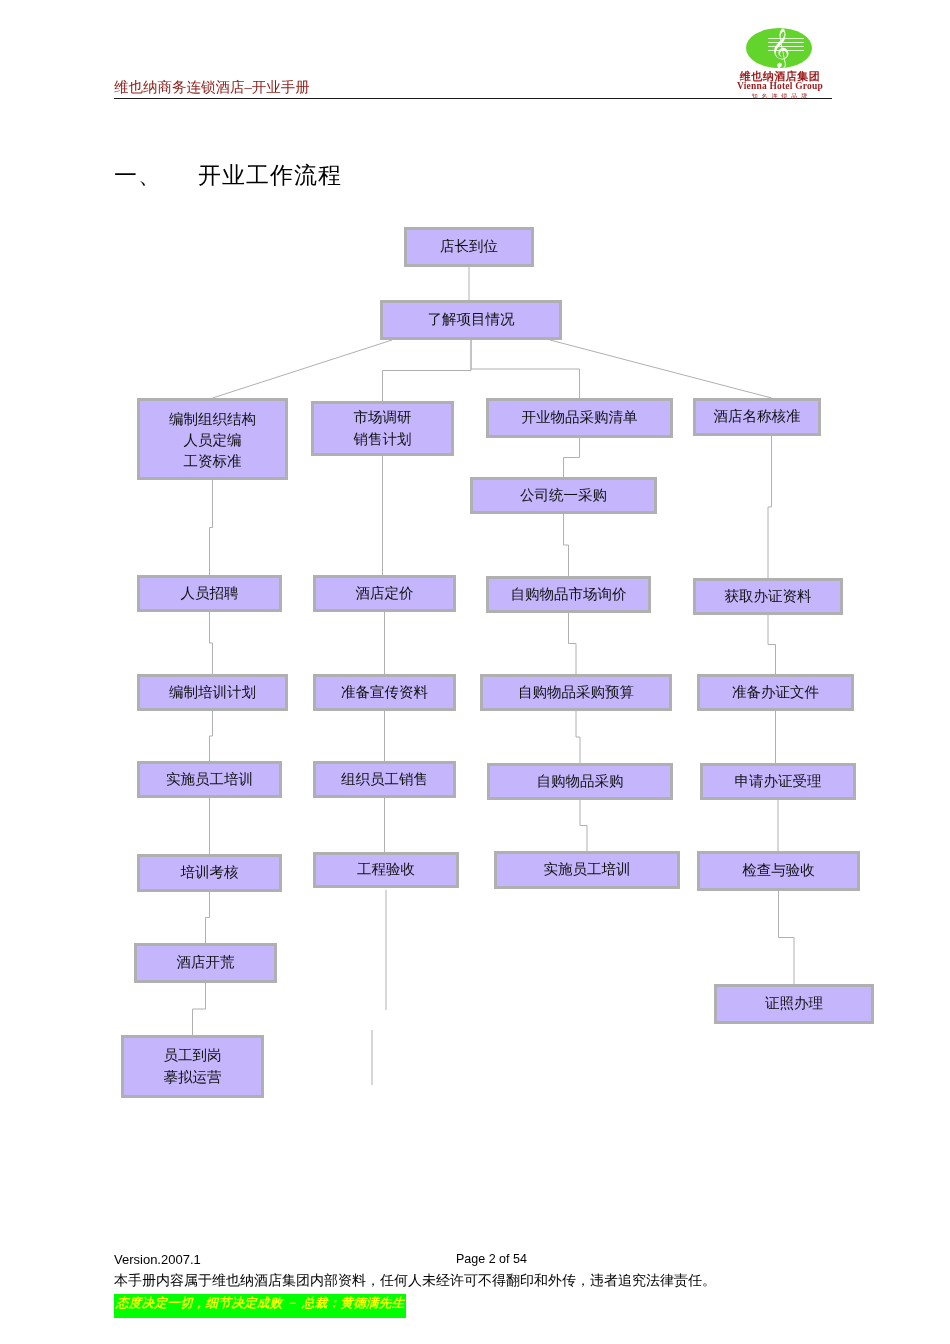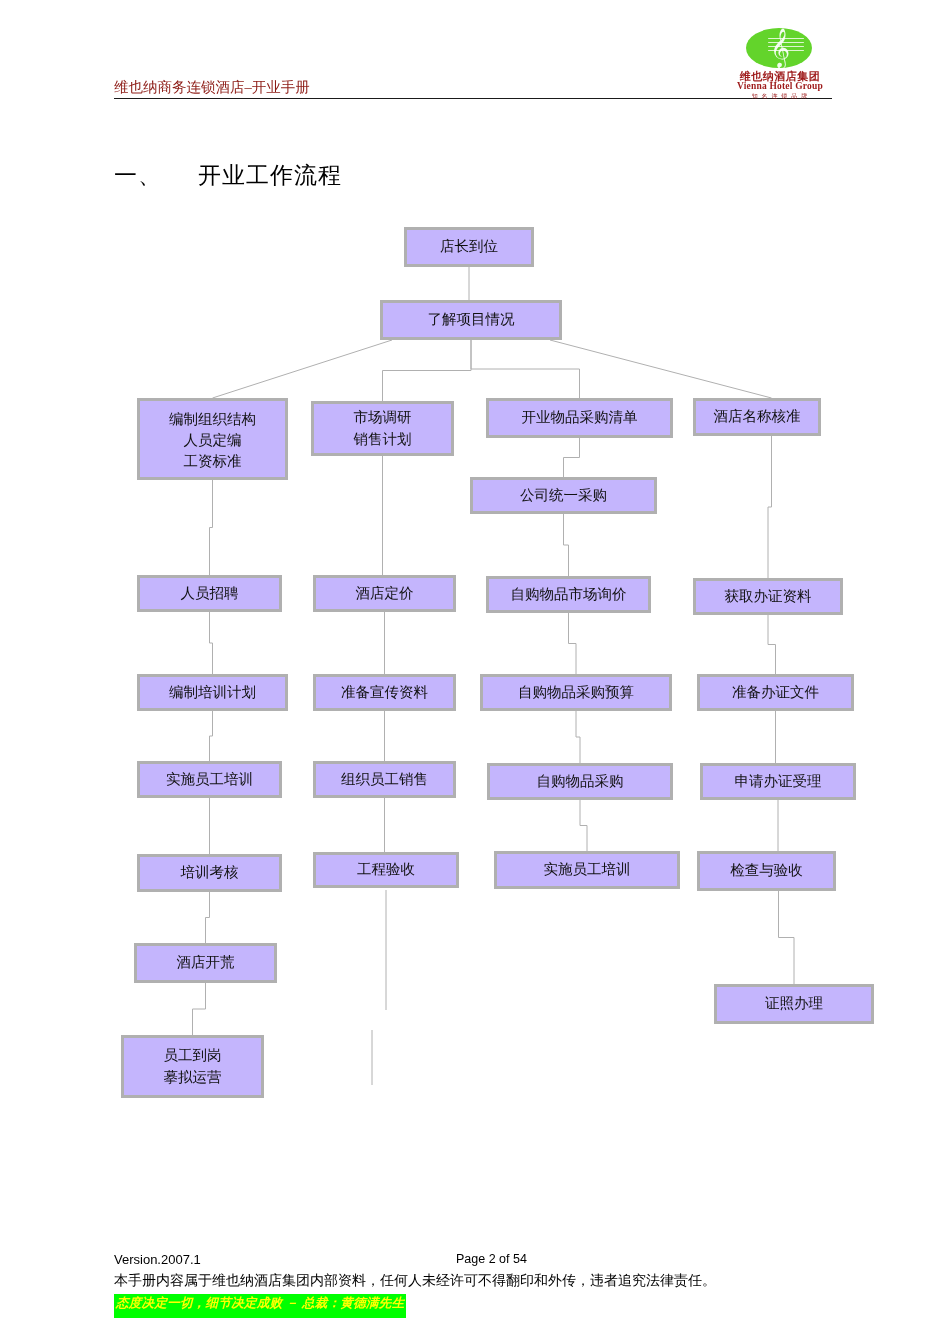--- a/index.html
+++ b/index.html
@@ -295,21 +295,21 @@
       <div class="node" style="left: 313px; top: 674px; width: 143px; height: 37px; border-color: rgb(176, 176, 176);"><span>准备宣传资料</span></div>
       <div class="node" style="left: 480px; top: 674px; width: 192px; height: 37px; border-color: rgb(176, 176, 176);"><span>自购物品采购预算</span></div>
       <div class="node" style="left: 697px; top: 674px; width: 157px; height: 37px; border-color: rgb(176, 176, 176);"><span>准备办证文件</span></div>
       <div class="node" style="left: 137px; top: 761px; width: 145px; height: 37px; border-color: rgb(176, 176, 176);"><span>实施员工培训</span></div>
       <div class="node" style="left: 313px; top: 761px; width: 143px; height: 37px; border-color: rgb(176, 176, 176);"><span>组织员工销售</span></div>
       <div class="node" style="left: 487px; top: 763px; width: 186px; height: 37px; border-color: rgb(176, 176, 176); justify-content: center;"><span>自购物品采购</span></div>
       <div class="node" style="left: 700px; top: 763px; width: 156px; height: 37px; border-color: rgb(176, 176, 176);"><span>申请办证受理</span></div>
       <div class="node" style="left: 137px; top: 854px; width: 145px; height: 38px; border-color: rgb(176, 176, 176);"><span>培训考核</span></div>
       <div class="node" style="left: 313px; top: 852px; width: 146px; height: 36px; border-color: rgb(176, 176, 176);"><span>工程验收</span></div>
       <div class="node" style="left: 494px; top: 851px; width: 186px; height: 38px; border-color: rgb(176, 176, 176);"><span>实施员工培训</span></div>
-      <div class="node" style="left: 697px; top: 851px; width: 139px; height: 40px; border-color: rgb(176, 176, 176);"><span>检查与验收</span></div>
+      <div class="node" style="left: 697px; top: 851px; width: 163px; height: 40px; border-color: rgb(176, 176, 176);"><span>检查与验收</span></div>
       <div class="node" style="left: 134px; top: 943px; width: 143px; height: 40px; border-color: rgb(176, 176, 176);"><span>酒店开荒</span></div>
       <div class="node" style="left: 121px; top: 1035px; width: 143px; height: 63px; border-color: rgb(176, 176, 176);"><span>员工到岗
 摹拟运营</span></div>
       <div class="node" style="left: 714px; top: 984px; width: 160px; height: 40px; border-color: rgb(176, 176, 176);"><span>证照办理</span></div>
     </div>
 </div>
 
 <div id="footer">
   <div id="footer-version">Version.2007.1</div>
   <div id="footer-page">Page 2 of 54</div>

